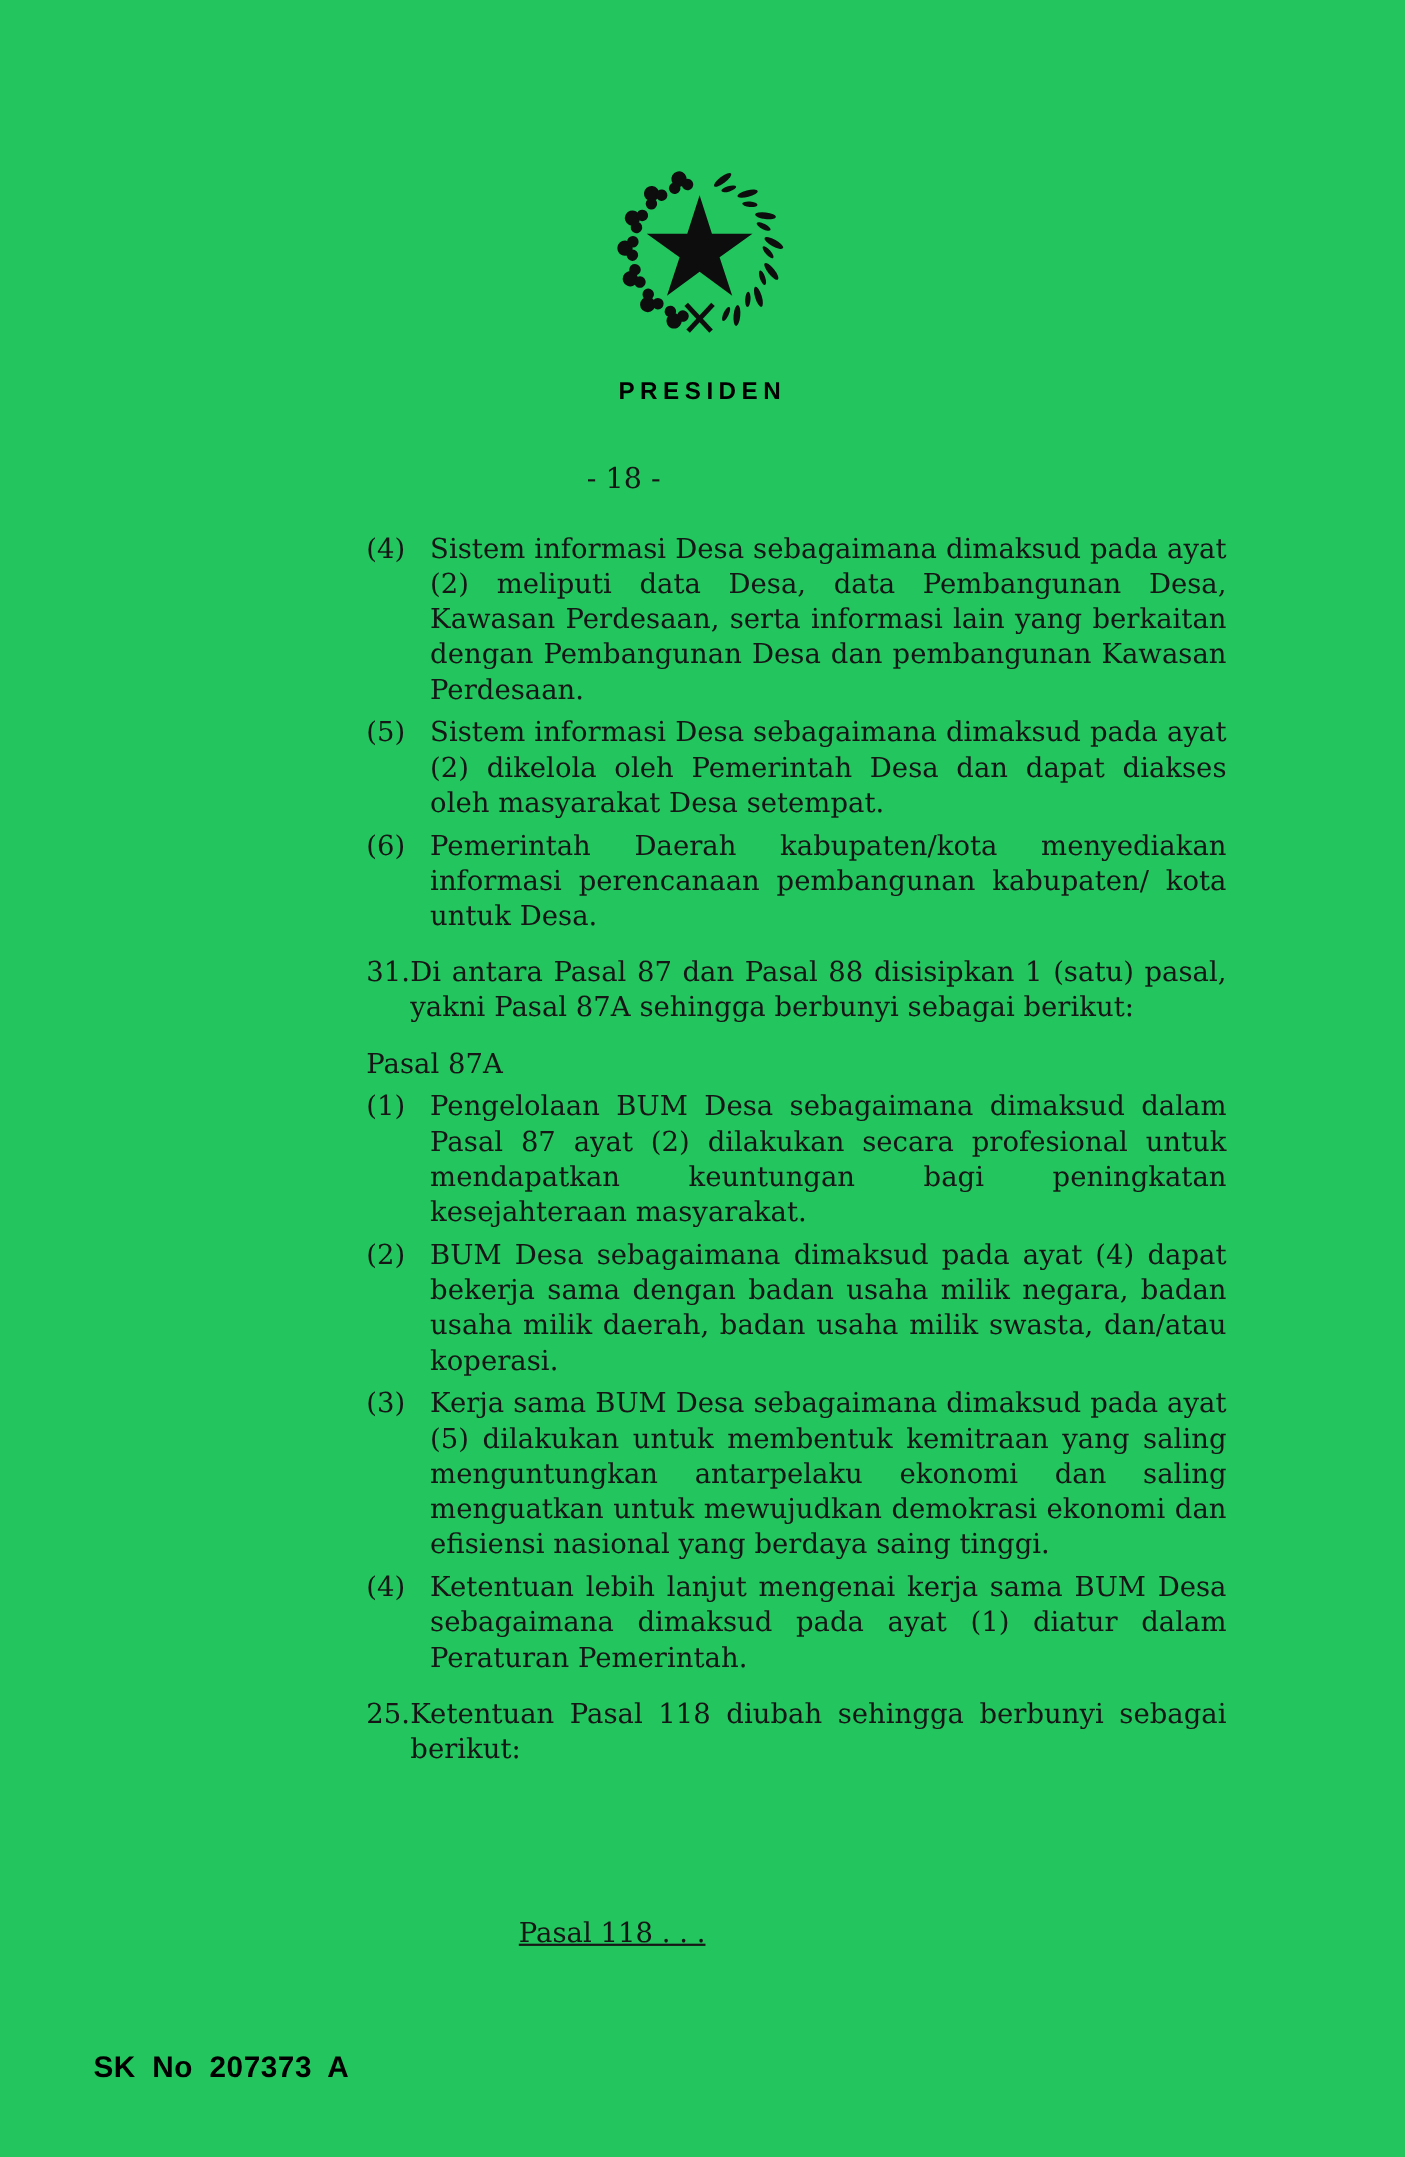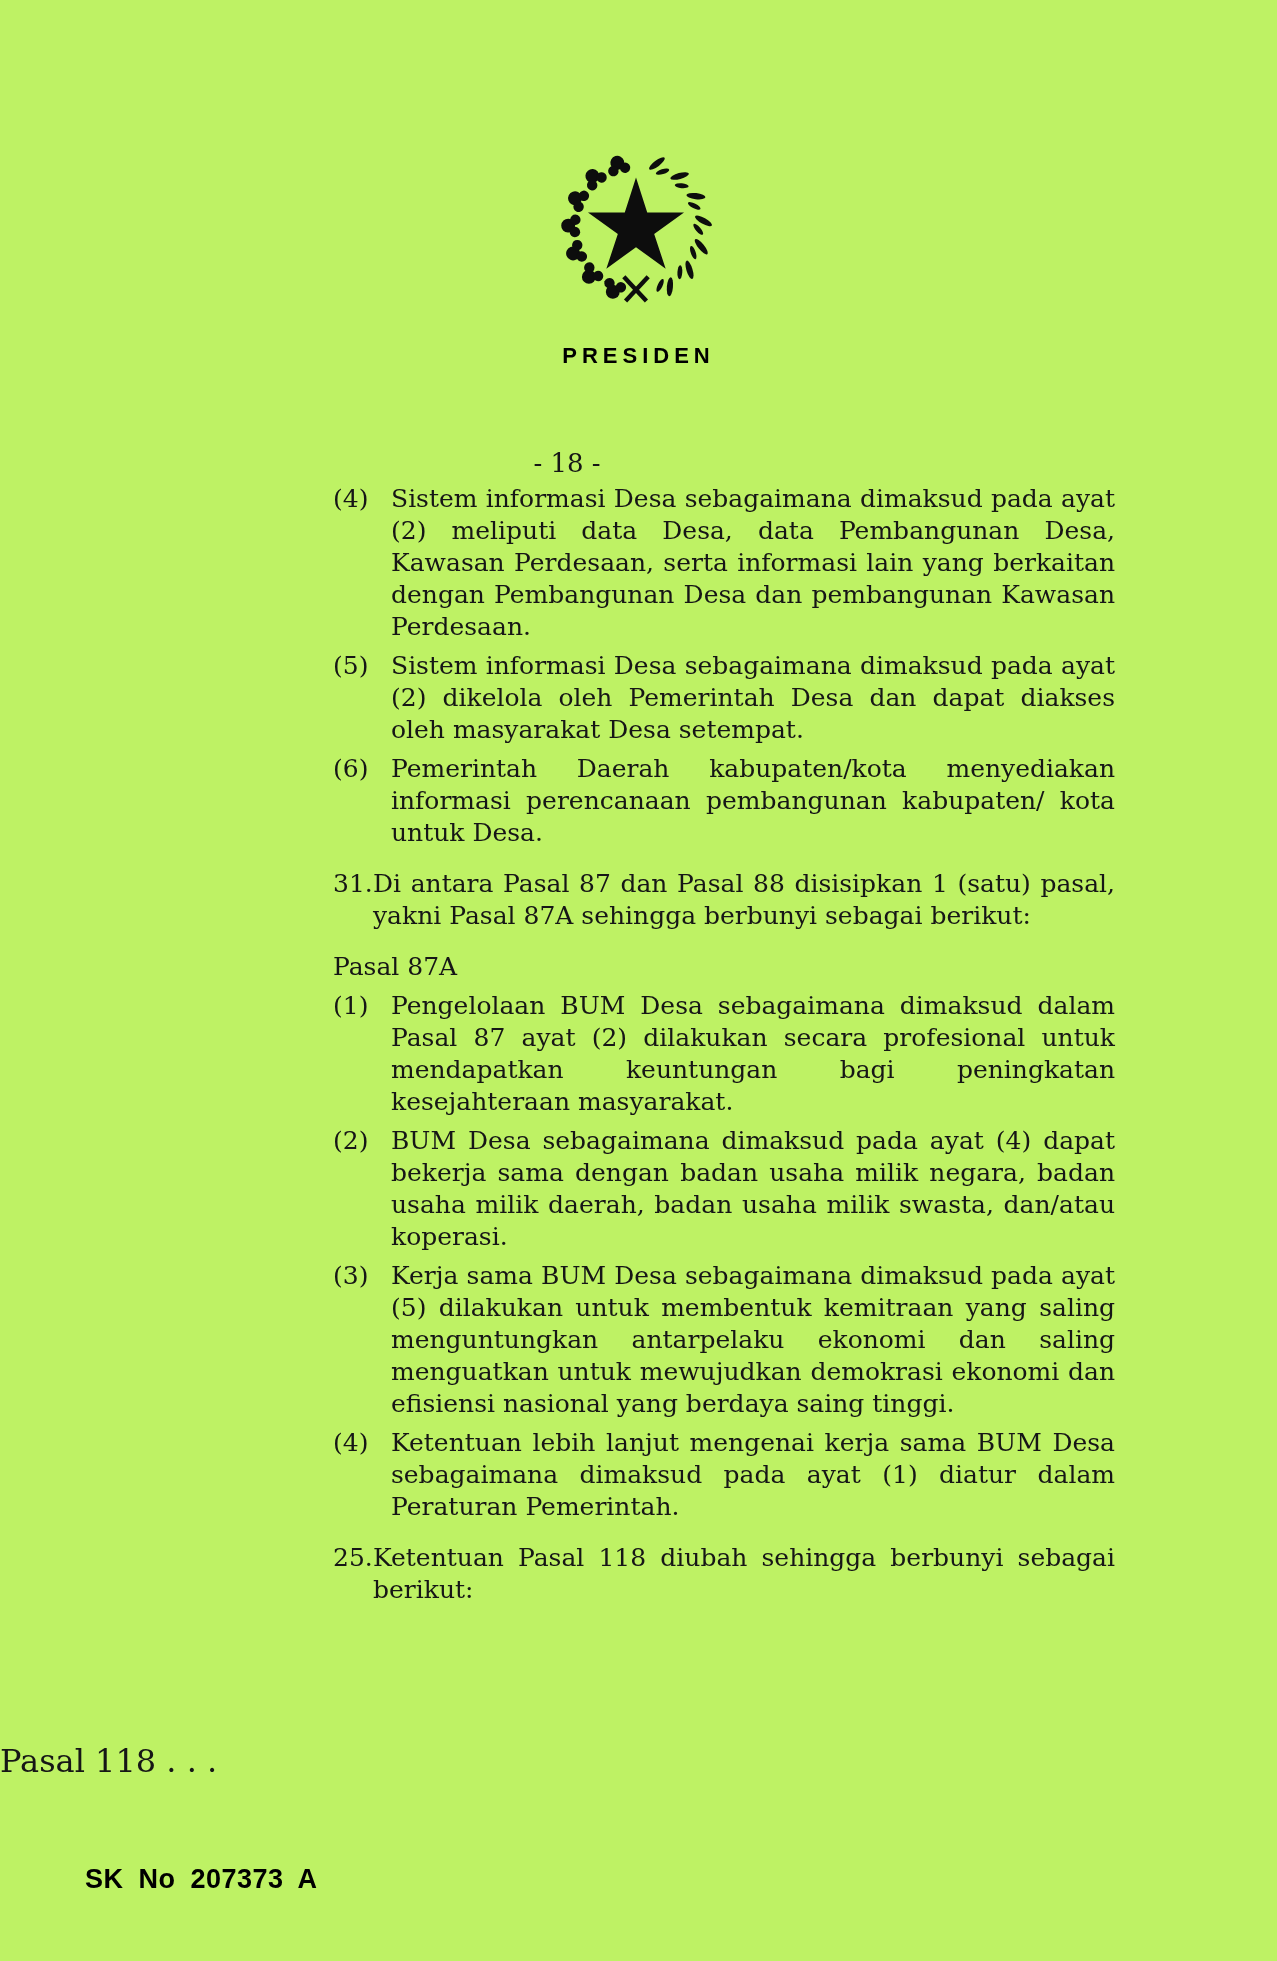--- a/index.html
+++ b/index.html
@@ -1,53 +1,53 @@
 <!DOCTYPE html>
 <html><head>
 <meta charset="utf-8">
 <style>
   html,body { margin:0; padding:0; background:#ffffff; }
   .page {
     position:relative;
     width:1277px; height:1961px;
-    background:#bef264;
+    background:#22c55e;
     font-family:"DejaVu Serif", serif;
     color:#161616;
     overflow:hidden;
   }
   .emblem { position:absolute; left:549px; top:136px; width:174px; height:184px; }
   .emblem svg { width:100%; height:100%; }
   .letterhead {
     position:absolute; top:343px; left:0; width:1277px;
     text-align:center; color:#000;
     font-family:"Liberation Sans", sans-serif; font-weight:bold;
   }
   .lh1 { font-size:22px; letter-spacing:5px; }
   .lh2 { font-size:22px; letter-spacing:1.5px; margin-top:5px; }
   .pagenum {
-    position:absolute; top:448px; left:0; width:1134px;
+    position:absolute; top:421px; left:0; width:1134px;
     text-align:center; font-size:26px;
   }
   .content {
     position:absolute; left:333px; top:483px; width:782px;
     font-size:25px; line-height:32px;
   }
   .sub { display:flex; margin-top:7px; }
   .sub.first { margin-top:0; }
   .sub .marker { flex:none; width:58px; }
   .sub .text { flex:1; text-align:justify; }
   .num { display:flex; margin-top:19px; }
   .num .marker { flex:none; width:40px; }
   .num .text { flex:1; text-align:justify; }
   .pasal-heading {
     width:460px; margin-top:19px;
   }
   .catchword {
     position:absolute; top:1742px; left:0; width:1113px;
-    text-align:left; font-size:32px;
+    text-align:center; font-size:25px;text-decoration:underline;
   }
   .doccode {
     position:absolute; left:85px; top:1864px;
     font-family:Liberation Sans, sans-serif;
     font-weight:bold; font-size:27px; color:#000;
     letter-spacing:0.5px; word-spacing:7px;
   }
 </style>
 </head>
 <body>

